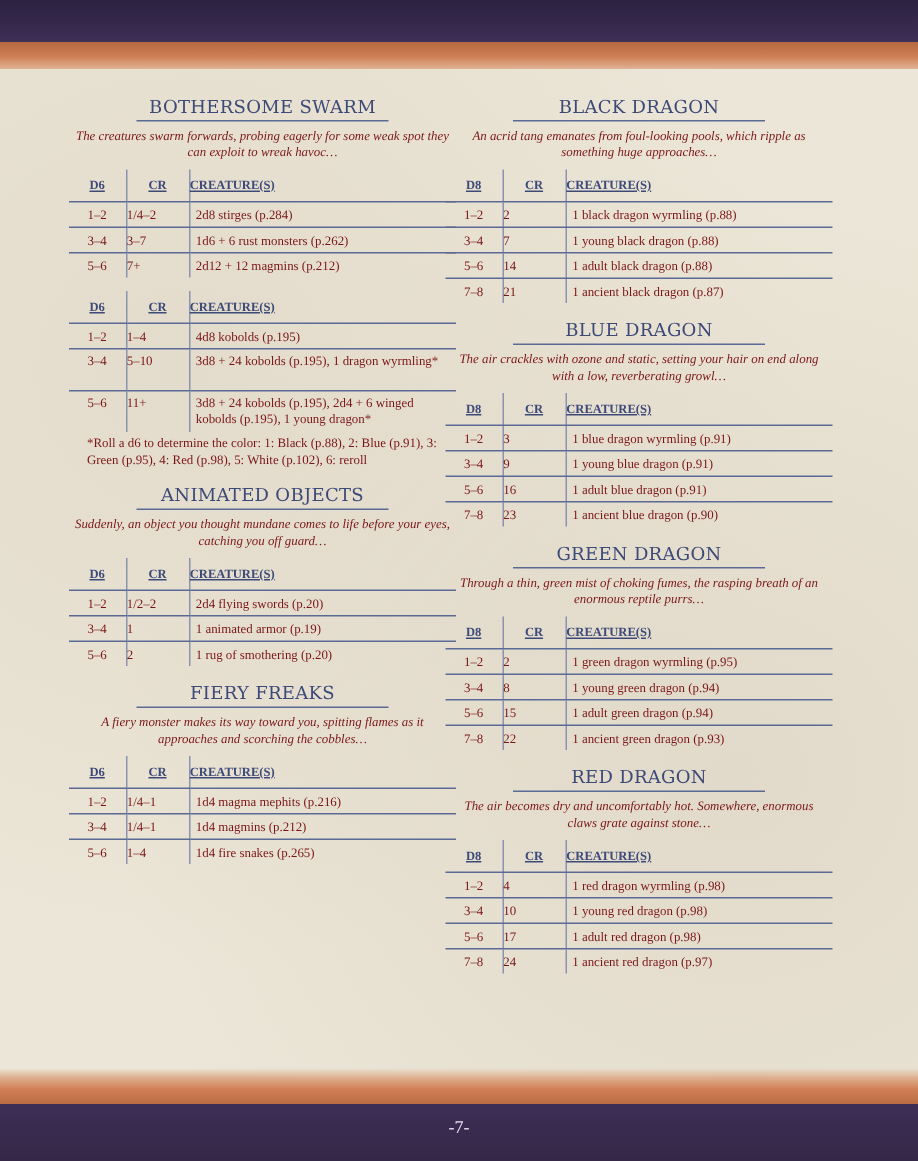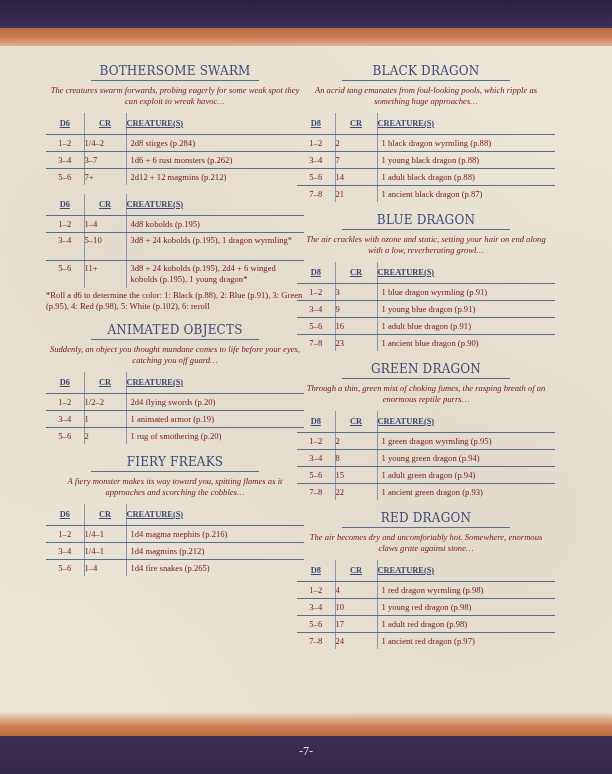--- a/index.html
+++ b/index.html
@@ -61,21 +61,21 @@
     height: 21px; border-bottom: 1.5px solid #5a6a95; text-decoration: underline;
   }
   td { height: 17px; border-bottom: 1px solid #5a6a95; vertical-align: middle; }
   tr:last-child td { border-bottom: none; }
   td.tall { height: 28px; padding-top: 2px; vertical-align: top; line-height: 11px; }
   .c1 { width: 38px; text-align: center; border-right: 1.5px solid #8a93b0; }
   .c2 { width: 42px; border-right: 1.5px solid #8a93b0; }
   .c3 { text-align: left; padding-left: 4px; }
   th.c3 { padding-left: 0; }
   .footnote {
-    color: #7a1616; font-size: 8.6px; line-height: 11px; margin-top: 2px;
+    color: #7a1616; font-size: 8.6px; line-height: 11px; margin-top: 2px; margin-left: 12px;
   }
 </style>
 </head>
 <body>
 
 <div class="band-top"></div>
 <div class="rust-top"></div>
 <div class="paper"></div>
 <div class="rust-bottom"></div>
 <div class="band-bottom"></div>

